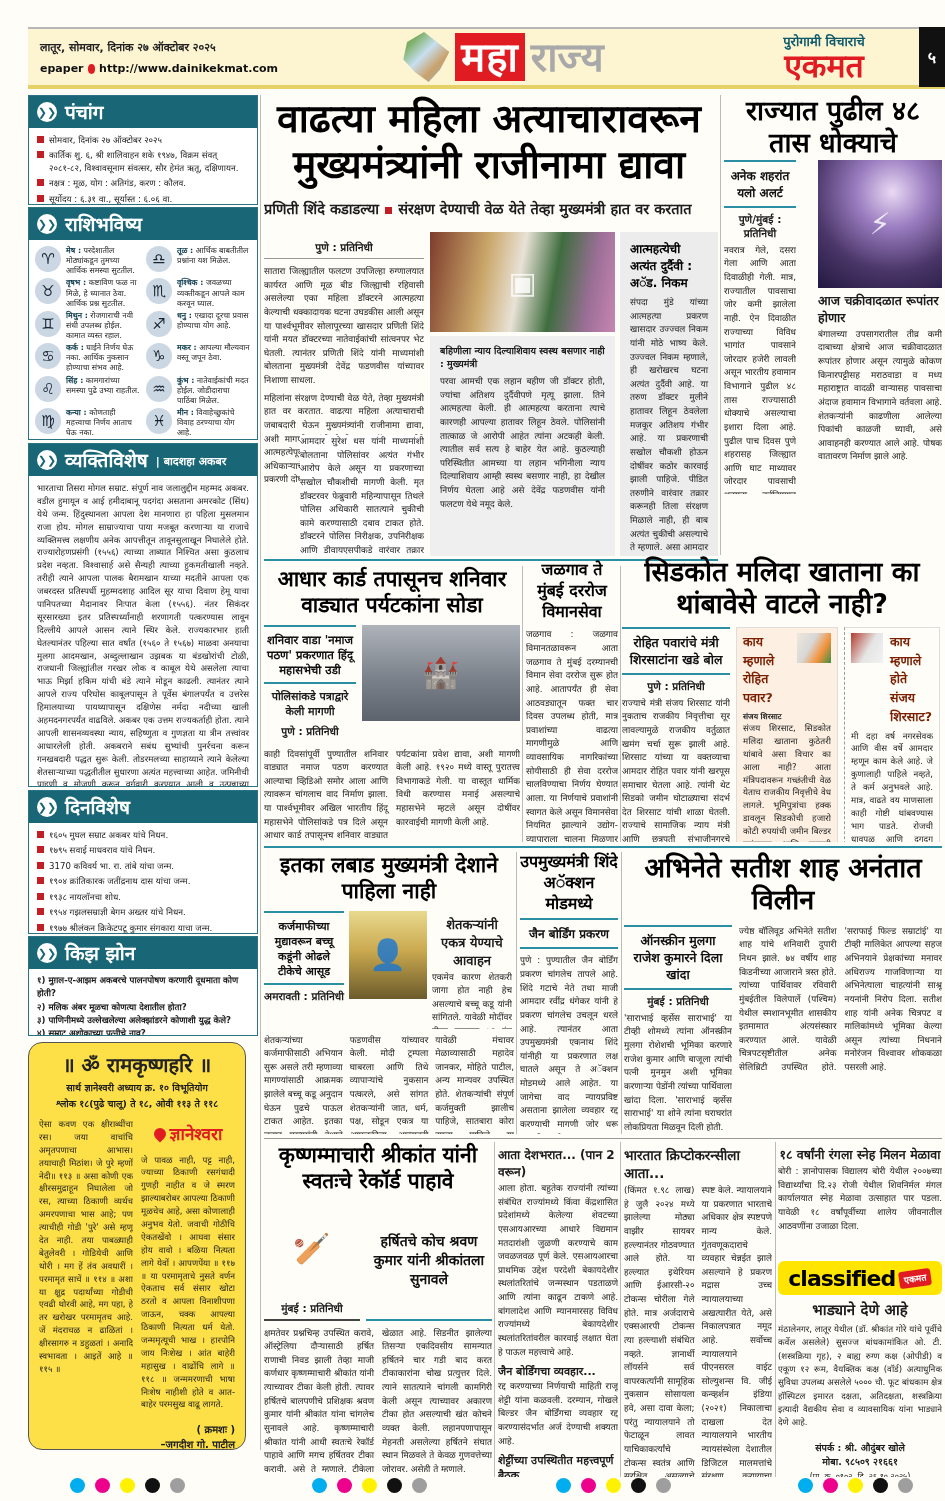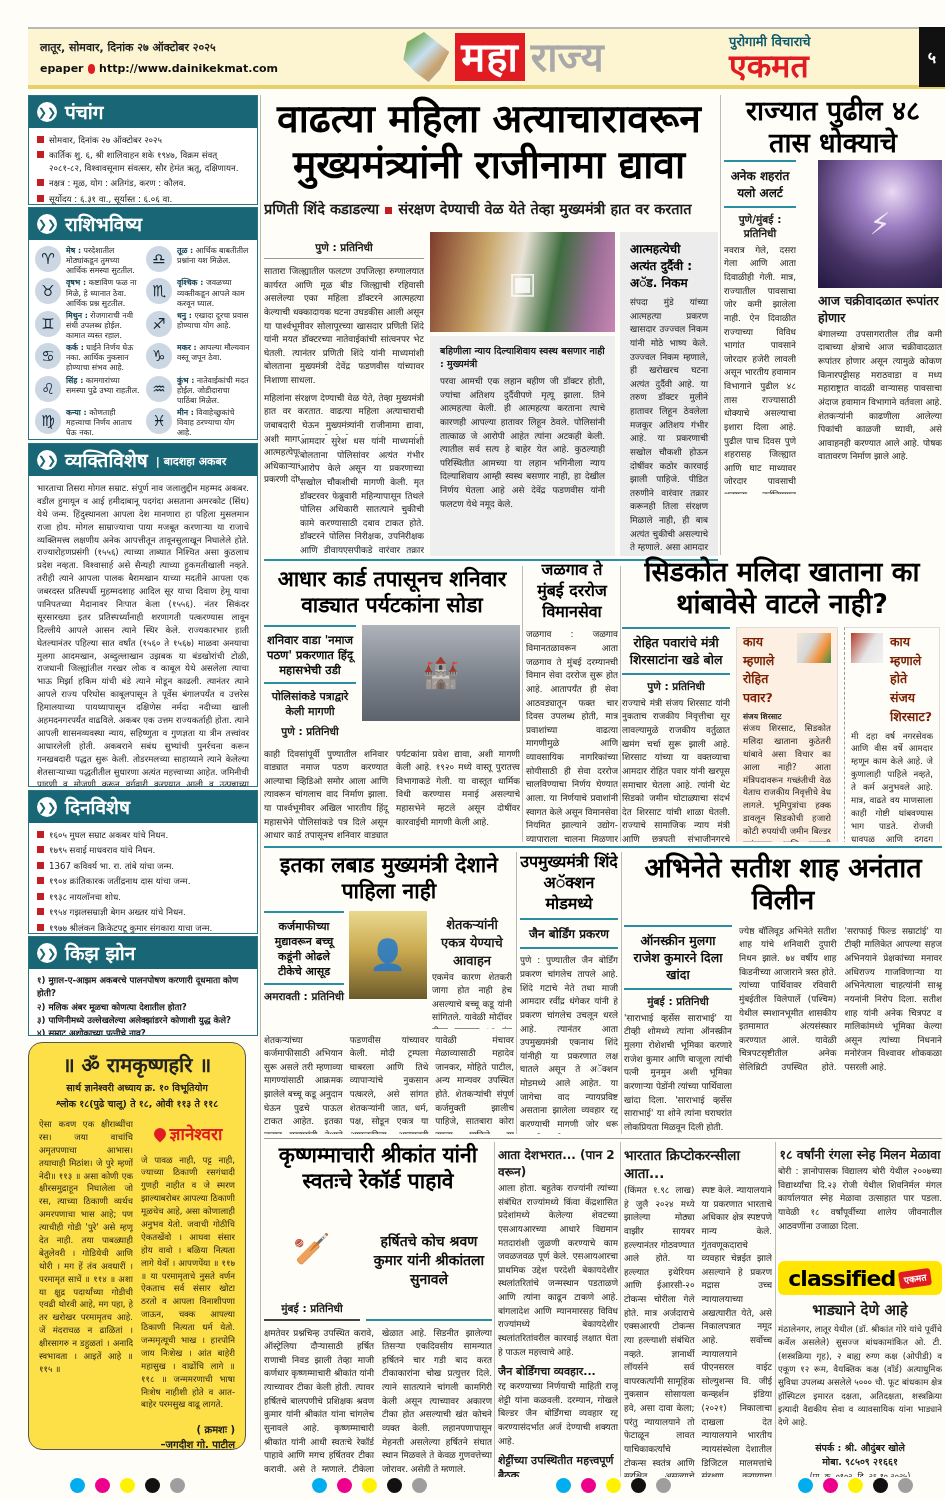--- a/index.html
+++ b/index.html
@@ -11,21 +11,21 @@
   .topline { position:absolute; left:28px; right:0; top:27px; height:2px; background:#b7b7b7; }
   #masthead { position:absolute; left:28px; right:0; top:29px; height:60px; background:#fdf4d2; border-bottom:4px solid #e6d169; display:flex; align-items:center; }
   .mh-left { width:250px; padding-left:12px; }
   .dateline { font-size:11px; font-weight:bold; color:#222; }
   .epaper { margin-top:8px; font-size:11px; font-weight:bold; color:#111; display:flex; align-items:center; gap:4px; }
   .linkdot { width:10px; height:10px; border-radius:50%; background:#e01b22; display:inline-block; }
   .mh-center { flex:1; display:flex; align-items:center; justify-content:center; gap:6px; }
   .mapicon { width:46px; height:50px; background:linear-gradient(135deg,#7fb06a 20%,#c7dff0 45%,#caa16a 70%,#87b7d8); clip-path:polygon(8% 20%,45% 0,70% 18%,100% 40%,80% 75%,55% 100%,25% 80%,0 55%); }
   .logo-maha { font-size:40px; font-weight:900; color:#fff; background:#e01b22; padding:0 6px; line-height:48px; letter-spacing:1px; }
   .logo-rajya { font-size:40px; font-weight:900; color:#a9a9a9; line-height:48px; }
-  .mh-right { width:190px; }
+  .mh-right { width:190px; text-align:center; }
   .tagline { font-size:13px; font-weight:bold; color:#0e5a6b; }
   .brand { font-size:32px; font-weight:900; color:#e01b22; line-height:32px; }
   .pagetab { width:26px; height:60px; background:#111; color:#fff; font-size:16px; font-weight:bold; display:flex; align-items:center; justify-content:center; }
 
   
   .sec { position:absolute; left:28px; width:230px; border:1px solid #2a7382; background:#fff; }
   .sec-head { background:#186676; color:#fff; display:flex; align-items:center; gap:8px; padding:3px 8px; }
   .sec-title { font-size:19px; font-weight:900; }
   .sec-sub { font-size:11px; font-weight:bold; }
   .chev { width:20px; height:20px; border-radius:50%; background:#fff; color:#186676; font-size:11px; font-weight:900; display:flex; align-items:center; justify-content:center; line-height:1; flex:0 0 20px; }
@@ -209,21 +209,21 @@
       <div class="bl">
           <span class="sq"></span>
           <span>१६०५  मुघल सम्राट अकबर यांचे निधन.</span>
         </div>
       <div class="bl">
           <span class="sq"></span>
           <span>१७९५  सवाई माधवराव यांचे निधन.</span>
         </div>
       <div class="bl">
           <span class="sq"></span>
-          <span>1367  कविवर्य भा. रा. तांबे यांचा जन्म.</span>
+          <span>3170  कविवर्य भा. रा. तांबे यांचा जन्म.</span>
         </div>
       <div class="bl">
           <span class="sq"></span>
           <span>१९०४  क्रांतिकारक जतींद्रनाथ दास यांचा जन्म.</span>
         </div>
       <div class="bl">
           <span class="sq"></span>
           <span>१९३८  नायलॉनचा शोध.</span>
         </div>
       <div class="bl">

